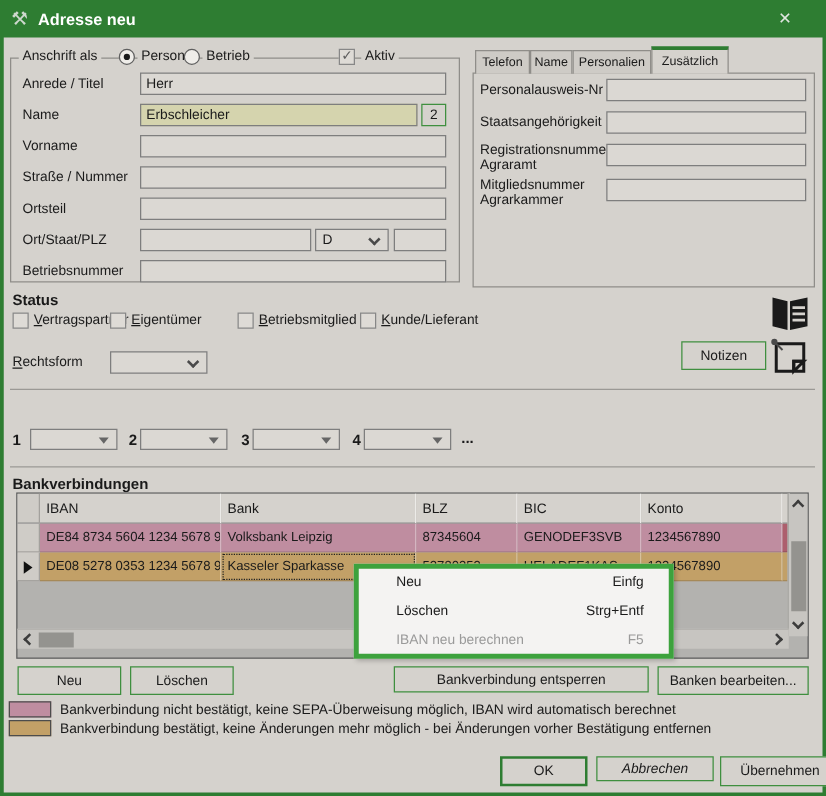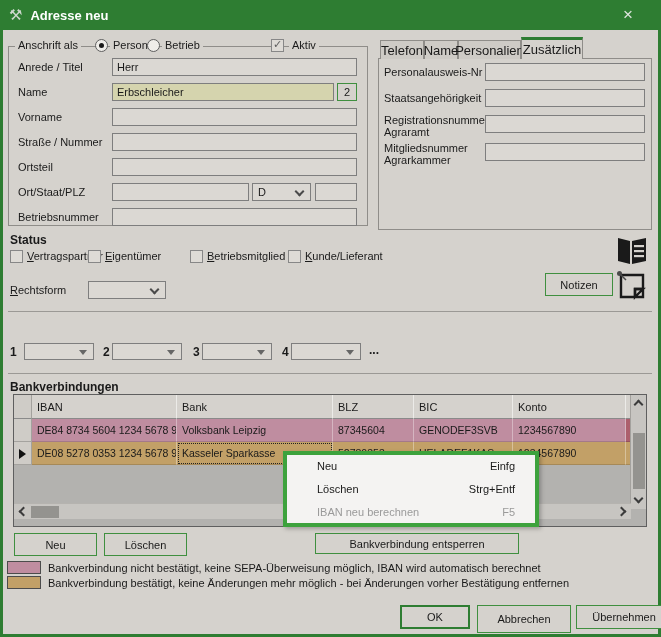--- a/index.html
+++ b/index.html
@@ -26,21 +26,21 @@
   .radio.sel::after { content:''; position:absolute; left:3px; top:3px; width:5px; height:5px; border-radius:50%; background:#1a1a1a; }
   .combo { position:absolute; background:#dbd8d3; border:1px solid #7e7e7e; height:18px; }
   .chev { position:absolute; width:7px; height:7px; border-left:2px solid #4a4a4a; border-bottom:2px solid #4a4a4a;
     transform:rotate(-45deg); }
   .combo .chev { right:7px; top:4px; }
   .tri-down { position:absolute; width:0; height:0; border-left:4px solid transparent; border-right:4px solid transparent;
     border-top:5px solid #666; right:6px; top:6px; }
   .gbtn { position:absolute; background:#d5d2cd; border:1px solid #3f8f3f; color:#1a1a1a; font-size:11px;
     display:flex; align-items:center; justify-content:center; }
   .tab { position:absolute; top:10px; height:19px; background:#cecbc6; border:1px solid #8f8d89; border-bottom:none;
-    display:flex; align-items:center; justify-content:center; font-size:13px; }
+    display:flex; align-items:center; justify-content:center; font-size:10px; }
   .tab.active { top:7px; height:22px; background:#d5d2cd; border-top:3px solid #2e7d32; z-index:3; }
   .sep { position:absolute; height:1px; background:#9b9995; left:5px; width:644px; }
   
   .table { position:absolute; left:10px; top:364px; width:634px; height:133px; background:#b3b2af; border:1px solid #5f5f5f; }
   .th { position:absolute; top:0; height:24px; background:#d5d2cd; border-right:1px solid #ecebe8; border-bottom:1px solid #8a8a8a;
     display:flex; align-items:center; padding-left:5px; font-size:11px; color:#1a1a1a; }
   .cell { position:absolute; height:23px; display:flex; align-items:center; padding-left:5px; font-size:10.5px;
     white-space:nowrap; overflow:hidden; border-right:1px solid rgba(255,255,255,0.35); border-bottom:1px solid rgba(0,0,0,0.14); }
   .rowsel { position:absolute; height:23px; background:#cfccc7; border-right:1px solid #a3a19d; border-bottom:1px solid rgba(0,0,0,0.2); }
   .marker { position:absolute; left:5px; top:7px; width:0; height:0; border-top:5px solid transparent;
@@ -257,30 +257,33 @@
 
     <div class="gbtn" style="left:11px;top:503px;width:83px;height:23px;">
         <span>Neu</span>
       </div>
     <div class="gbtn" style="left:101px;top:503px;width:83px;height:23px;">
         <span>Löschen</span>
       </div>
     <div class="gbtn" style="left:312px;top:503px;width:204px;height:21px;">
         <span>Bankverbindung entsperren</span>
       </div>
+    <div class="gbtn" style="left:523px;top:503px;width:121px;height:23px;">
+        <span>Banken bearbeiten...</span>
+      </div>
 
     <span class="swatch pink" style="left:4px;top:531px;"></span>
     <span class="lbl" style="left:45px;top:532px;">Bankverbindung nicht bestätigt, keine SEPA-Überweisung möglich, IBAN wird automatisch berechnet</span>
     <span class="swatch tan" style="left:4px;top:546px;"></span>
     <span class="lbl" style="left:45px;top:547px;">Bankverbindung bestätigt, keine Änderungen mehr möglich - bei Änderungen vorher Bestätigung entfernen</span>
 
     <div class="gbtn" style="left:397px;top:575px;width:70px;height:24px;border:2px solid #2e7d32;">
         <span>OK</span>
       </div>
-    <div class="gbtn" style="left:474px;top:575px;width:94px;height:28px;">
+    <div class="gbtn" style="left:474px;top:575px;width:94px;height:20px;font-style:italic;">
         <span>Abbrechen</span>
       </div>
     <div class="gbtn" style="left:573px;top:575px;width:96px;height:24px;">
         <span>Übernehmen</span>
       </div>
 
   </div>
 </div>
 
 </body></html>

